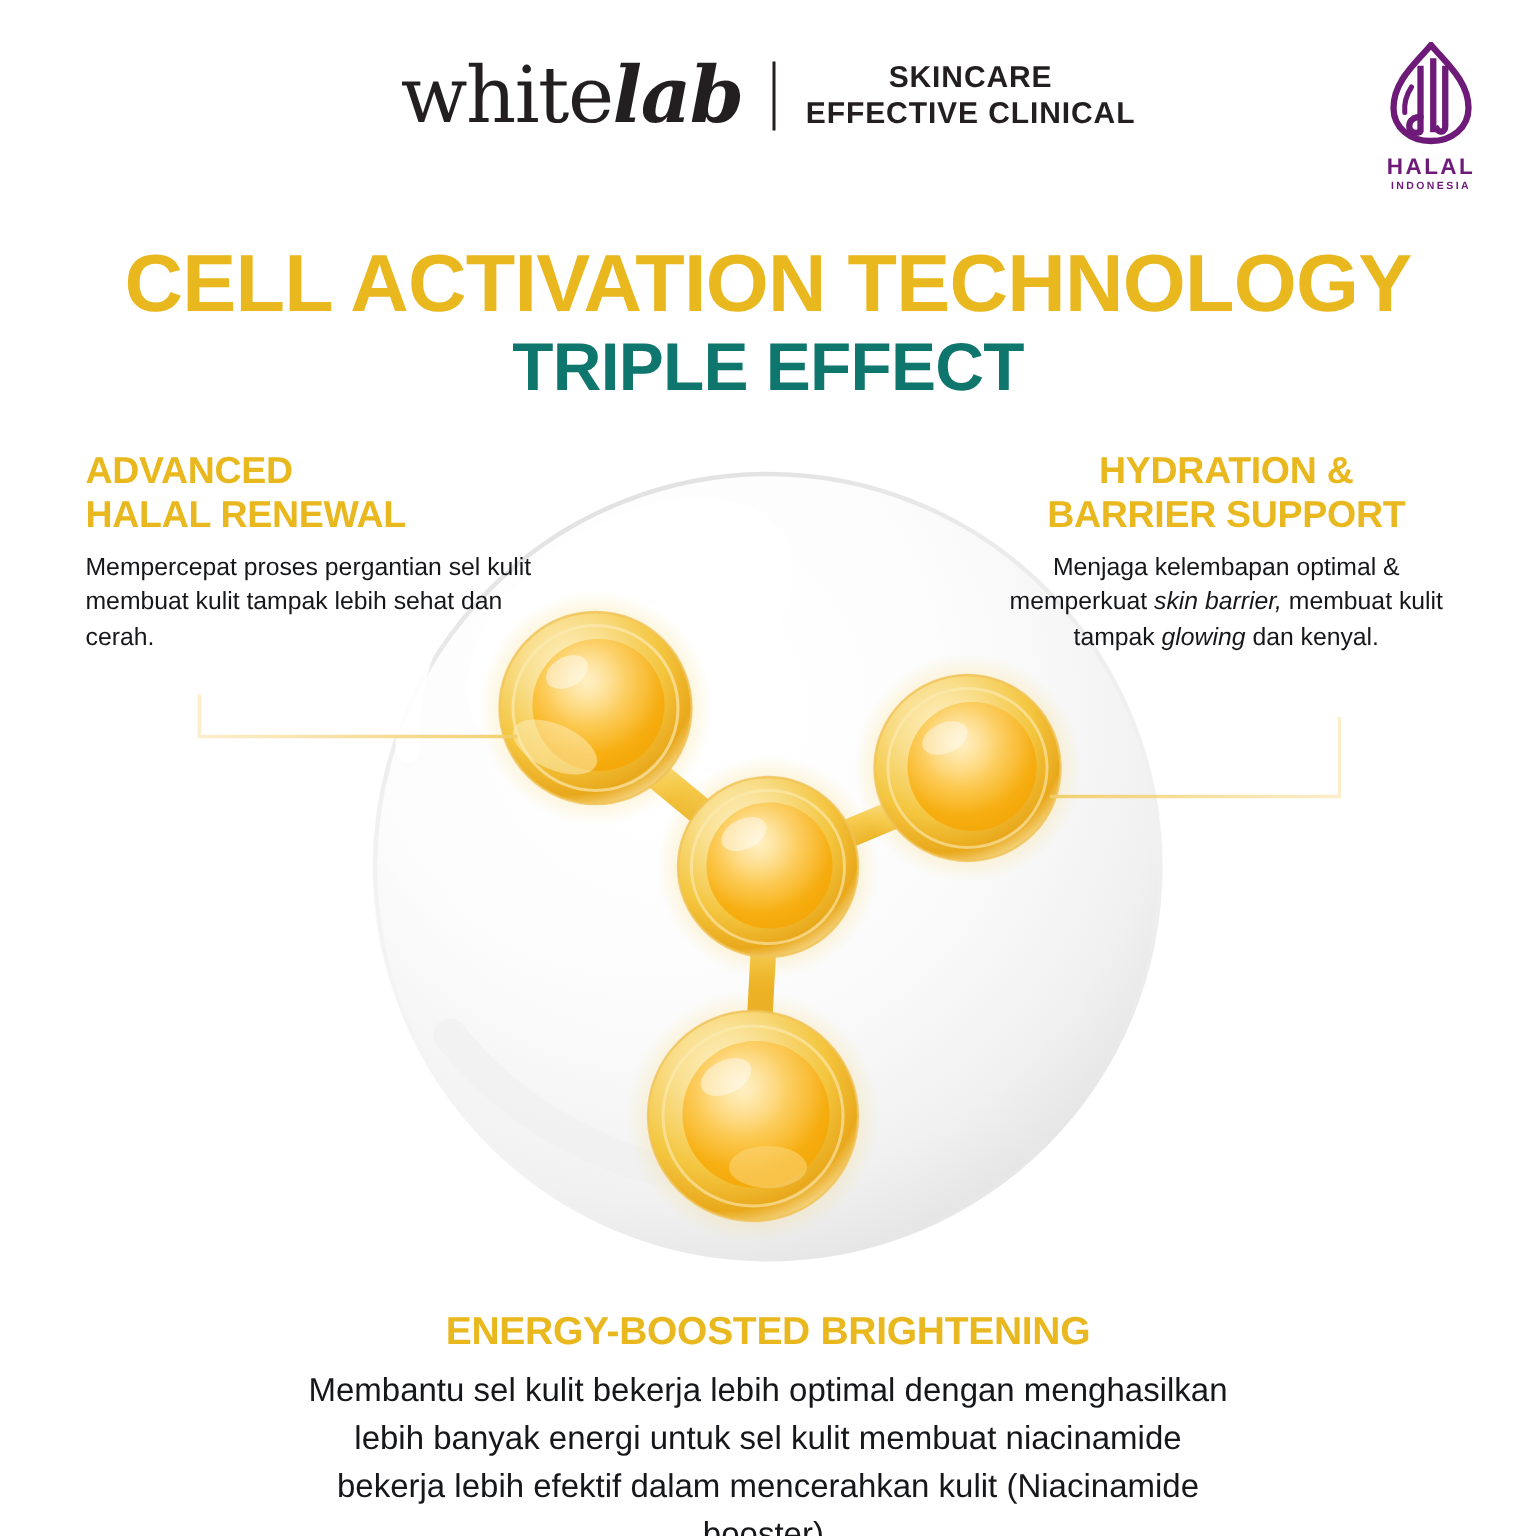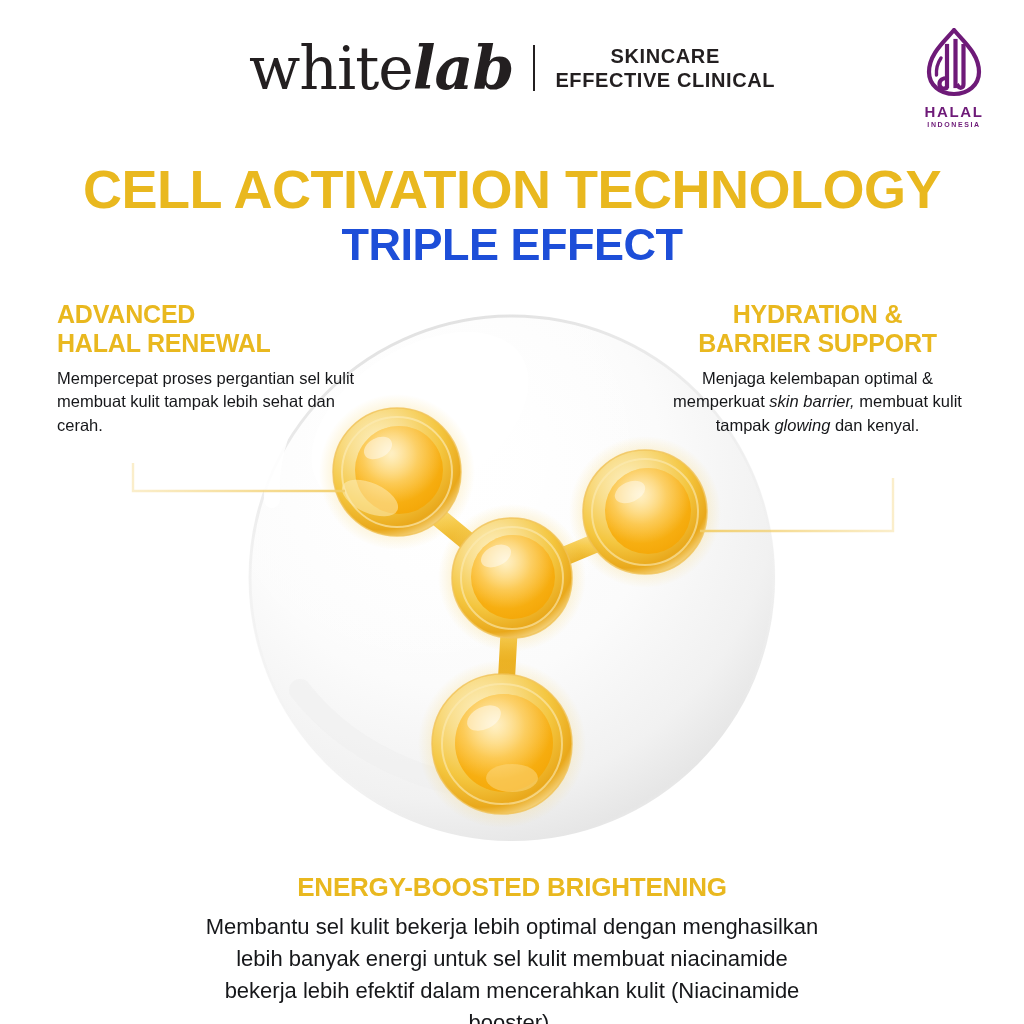--- a/index.html
+++ b/index.html
@@ -13,21 +13,21 @@
   .stage { position:relative; width:1024px; height:1024px; }
 
   
   .brandbar {
     position:absolute; left:0; top:38px; width:1024px;
     display:flex; align-items:center; justify-content:center;
   }
   .brand-wrap { display:flex; align-items:center; gap:20px; }
   .brand-logo {
     font-family:"DejaVu Serif", serif;
-    font-size:60px; color:#231f20; letter-spacing:-1px;
+    font-size:52px; color:#231f20; letter-spacing:-1px;
     line-height:1; white-space:nowrap;
   }
   .brand-logo i { font-style:italic; font-weight:bold; }
   .brand-div { width:2px; height:46px; background:#231f20; }
   .brand-tag {
     font-family:"Liberation Sans", sans-serif;
     font-weight:bold; font-size:20px; color:#231f20;
     letter-spacing:0.6px; line-height:1.22; text-align:center;
     text-transform:uppercase;
   }
@@ -44,21 +44,21 @@
     font-size:7px; color:#6E1A78; letter-spacing:1.6px; margin-top:1px;
   }
 
   
   .headline { position:absolute; left:0; top:160px; width:1024px; text-align:center; }
   .headline .l1 {
     font-weight:bold; font-size:54px; color:#E9B81F;
     letter-spacing:-0.5px; line-height:1.08; white-space:nowrap;
   }
   .headline .l2 {
-    font-weight:bold; font-size:45px; color:#1d4ed8;
+    font-weight:bold; font-size:45px; color:#0f766e;
     letter-spacing:-0.5px; line-height:1.12; margin-top:2px;
   }
 
   
   .art { position:absolute; left:0; top:0; width:1024px; height:1024px; }
 
   
   .callout-title {
     font-weight:bold; color:#E9B81F; font-size:25px;
     line-height:1.16; letter-spacing:-0.2px;

